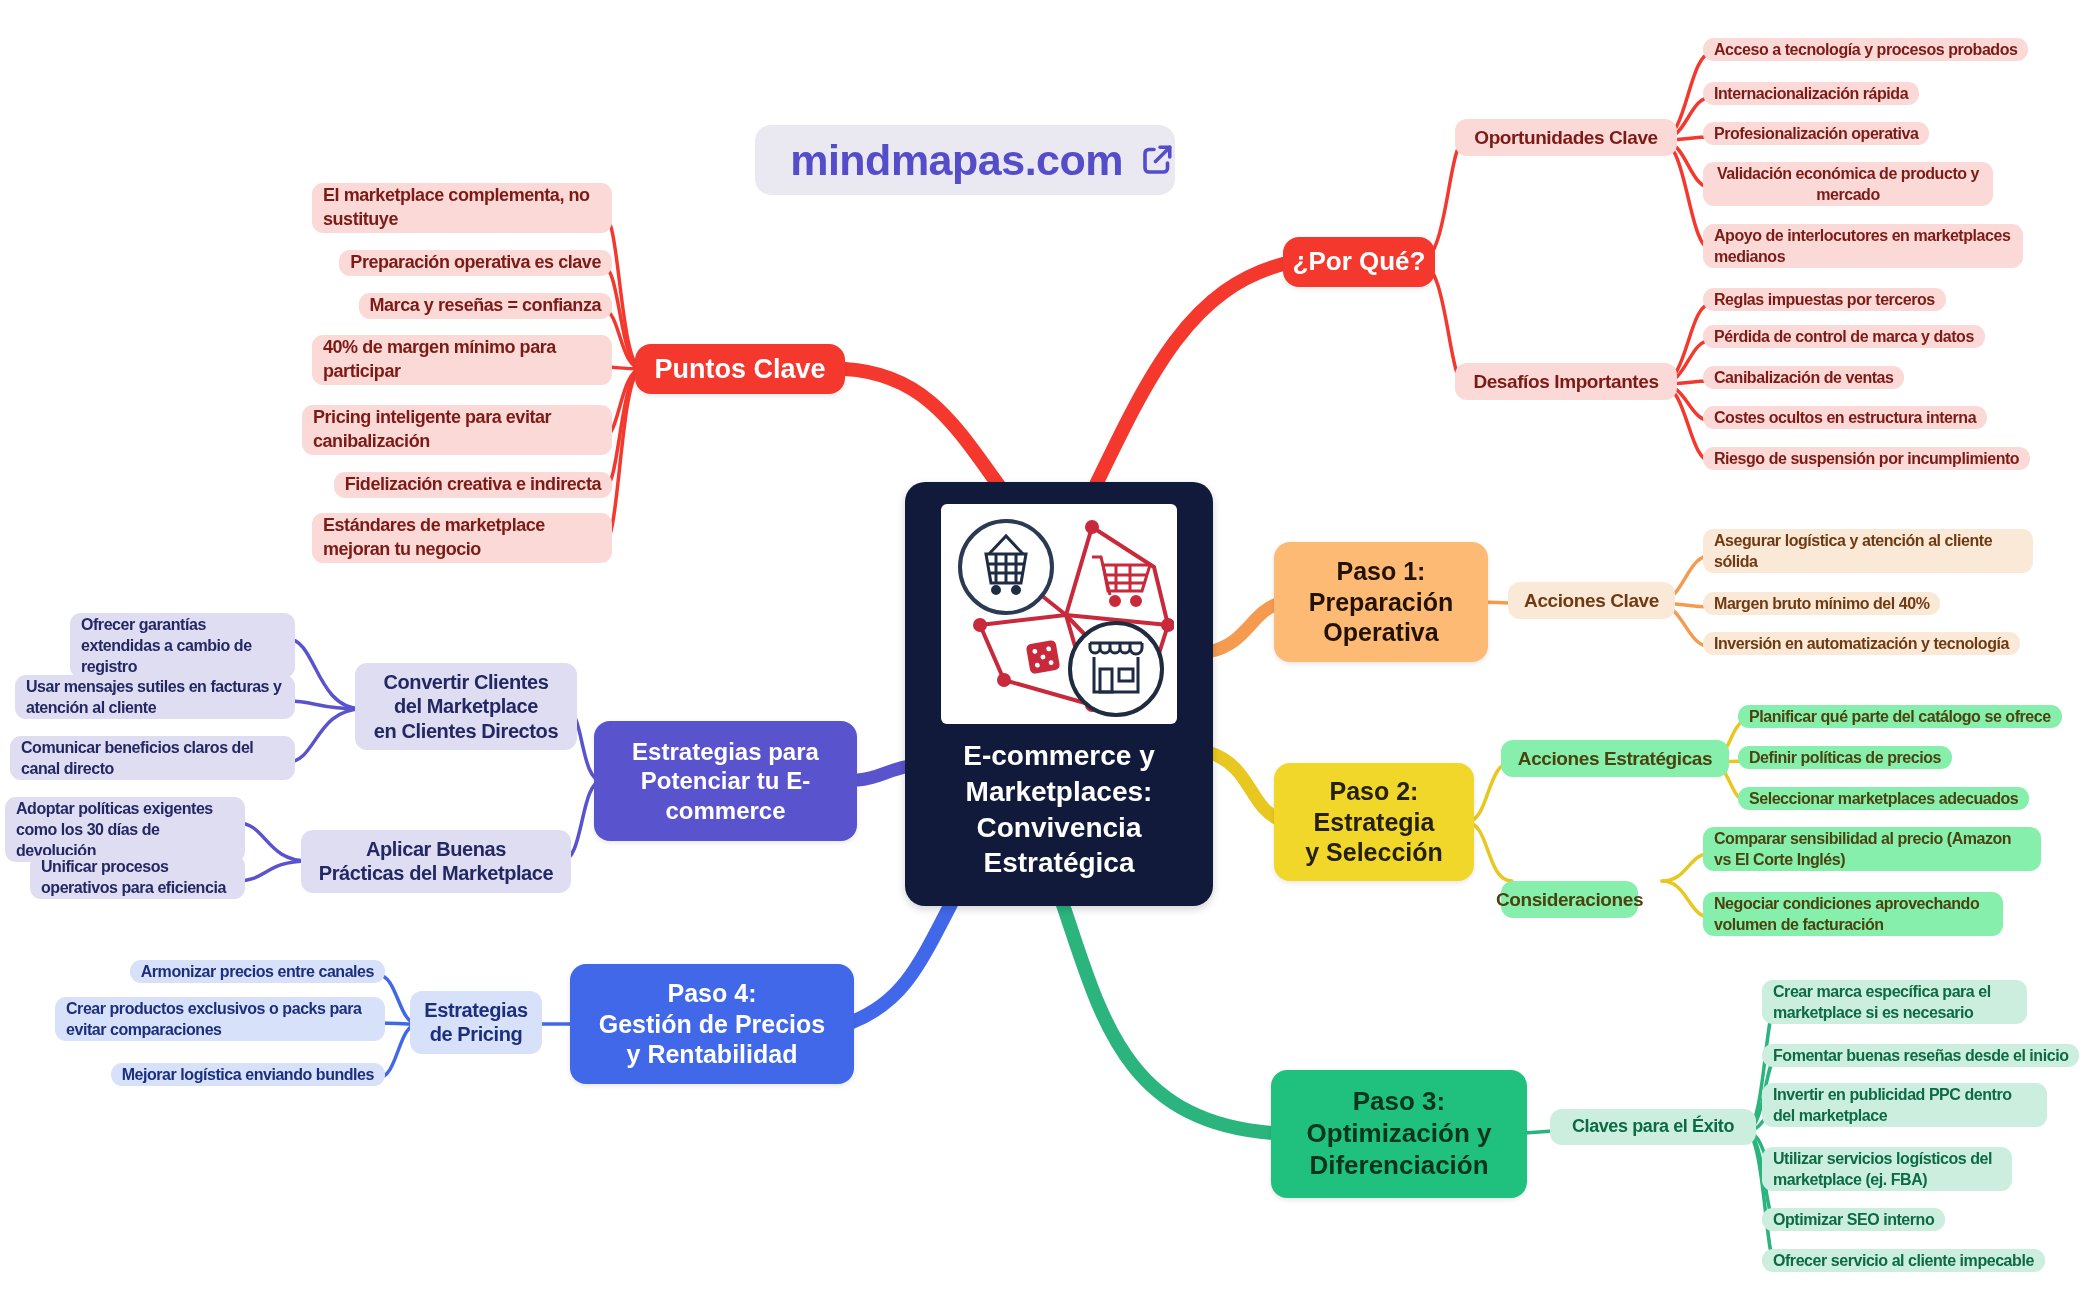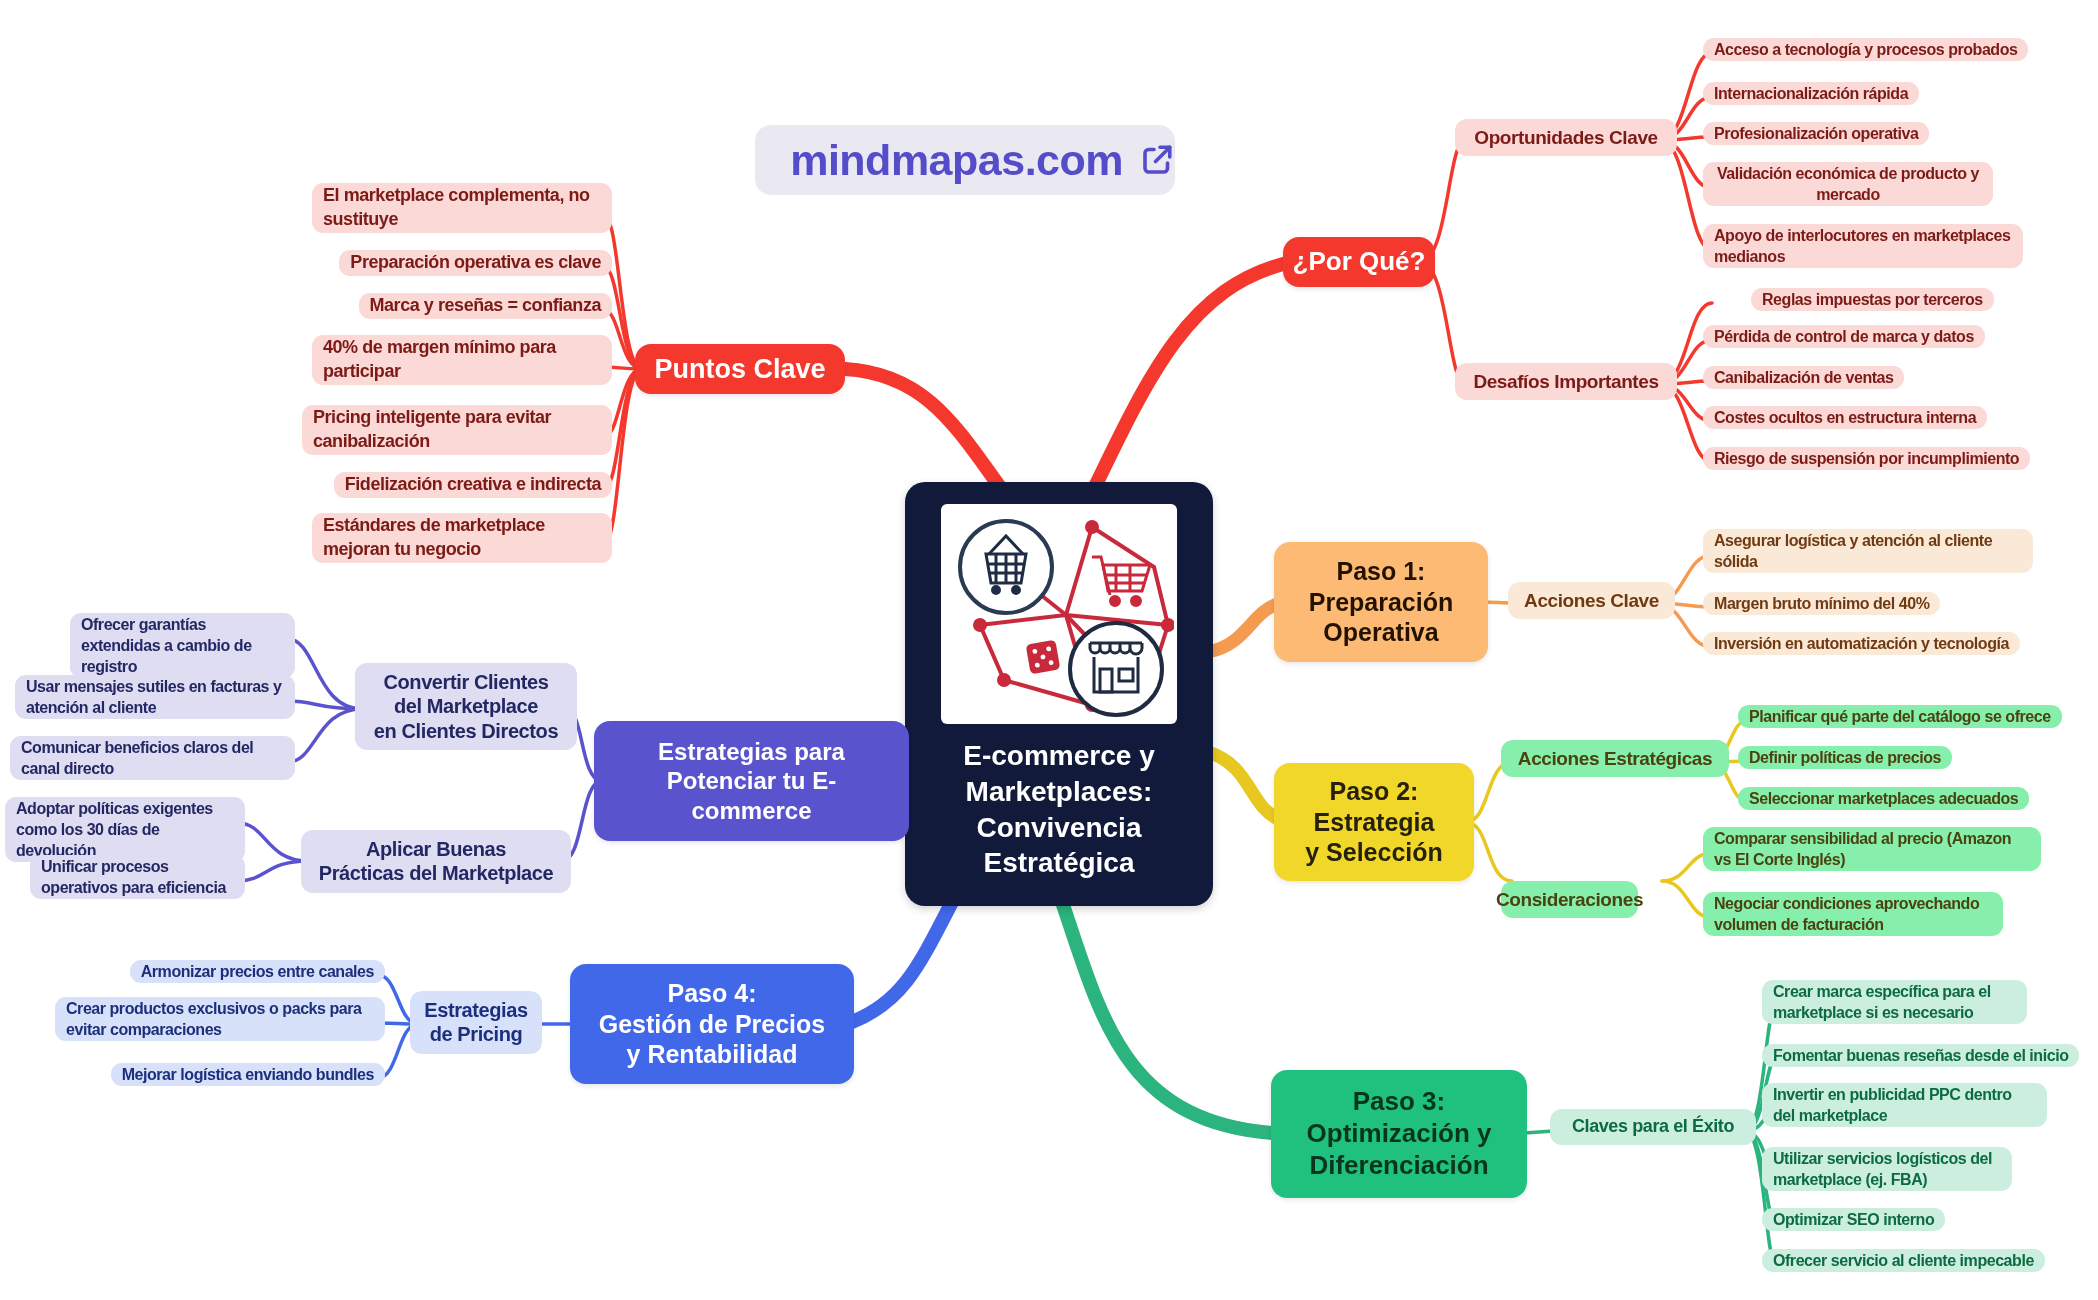--- a/index.html
+++ b/index.html
@@ -194,21 +194,21 @@
   </div>
 
   <div class="node main red-main" style="left:1283px;top:237px;width:152px;height:50px;font-size:26px;">¿Por Qué?</div>
   <div class="node main red-main" style="left:635px;top:344px;width:210px;height:50px;font-size:27px;">Puntos Clave</div>
   <div class="node main orange-main" style="left:1274px;top:542px;width:214px;height:120px;font-size:25px;">Paso 1:
 Preparación
 Operativa</div>
   <div class="node main yellow-main" style="left:1274px;top:763px;width:200px;height:118px;font-size:25px;">Paso 2:
 Estrategia
 y Selección</div>
-  <div class="node main indigo-main" style="left:594px;top:721px;width:315px;height:120px;font-size:24px;">Estrategias para
+  <div class="node main indigo-main" style="left:594px;top:721px;width:263px;height:120px;font-size:24px;">Estrategias para
 Potenciar tu E-
 commerce</div>
   <div class="node main blue-main" style="left:570px;top:964px;width:284px;height:120px;font-size:25px;">Paso 4:
 Gestión de Precios
 y Rentabilidad</div>
   <div class="node main green-main" style="left:1271px;top:1070px;width:256px;height:128px;font-size:26px;">Paso 3:
 Optimización y
 Diferenciación</div>
 
   <div class="sub red-soft" style="left:1455px;top:119px;width:222px;">Oportunidades Clave</div>
@@ -224,21 +224,21 @@
   <div class="sub blue-soft" style="left:410px;top:991px;width:132px;font-size:20px;">Estrategias
 de Pricing</div>
   <div class="sub green-soft" style="left:1550px;top:1109px;width:206px;font-size:18px;">Claves para el Éxito</div>
 
   <div class="leaf red-soft nowrap" style="left:1703px;top:38px;">Acceso a tecnología y procesos probados</div>
   <div class="leaf red-soft nowrap" style="left:1703px;top:82px;">Internacionalización rápida</div>
   <div class="leaf red-soft nowrap" style="left:1703px;top:122px;">Profesionalización operativa</div>
   <div class="leaf red-soft" style="left:1703px;top:162px;width:290px;text-align:center;">Validación económica de producto y mercado</div>
   <div class="leaf red-soft" style="left:1703px;top:224px;width:320px;">Apoyo de interlocutores en marketplaces medianos</div>
 
-  <div class="leaf red-soft nowrap" style="left:1703px;top:288px;margin-left:48px;">Reglas impuestas por terceros</div>
+  <div class="leaf red-soft nowrap" style="left:1703px;top:288px;">Reglas impuestas por terceros</div>
   <div class="leaf red-soft nowrap" style="left:1703px;top:325px;">Pérdida de control de marca y datos</div>
   <div class="leaf red-soft nowrap" style="left:1703px;top:366px;">Canibalización de ventas</div>
   <div class="leaf red-soft nowrap" style="left:1703px;top:406px;">Costes ocultos en estructura interna</div>
   <div class="leaf red-soft nowrap" style="left:1703px;top:447px;">Riesgo de suspensión por incumplimiento</div>
 
   <div class="leaf red-soft" style="right:1486px;top:183px;width:300px;font-size:18px;">El marketplace complementa, no sustituye</div>
   <div class="leaf red-soft nowrap" style="right:1486px;top:250px;font-size:18px;">Preparación operativa es clave</div>
   <div class="leaf red-soft nowrap" style="right:1486px;top:293px;font-size:18px;">Marca y reseñas = confianza</div>
   <div class="leaf red-soft" style="right:1486px;top:335px;width:300px;font-size:18px;">40% de margen mínimo para participar</div>
   <div class="leaf red-soft" style="right:1486px;top:405px;width:310px;font-size:18px;">Pricing inteligente para evitar canibalización</div>

